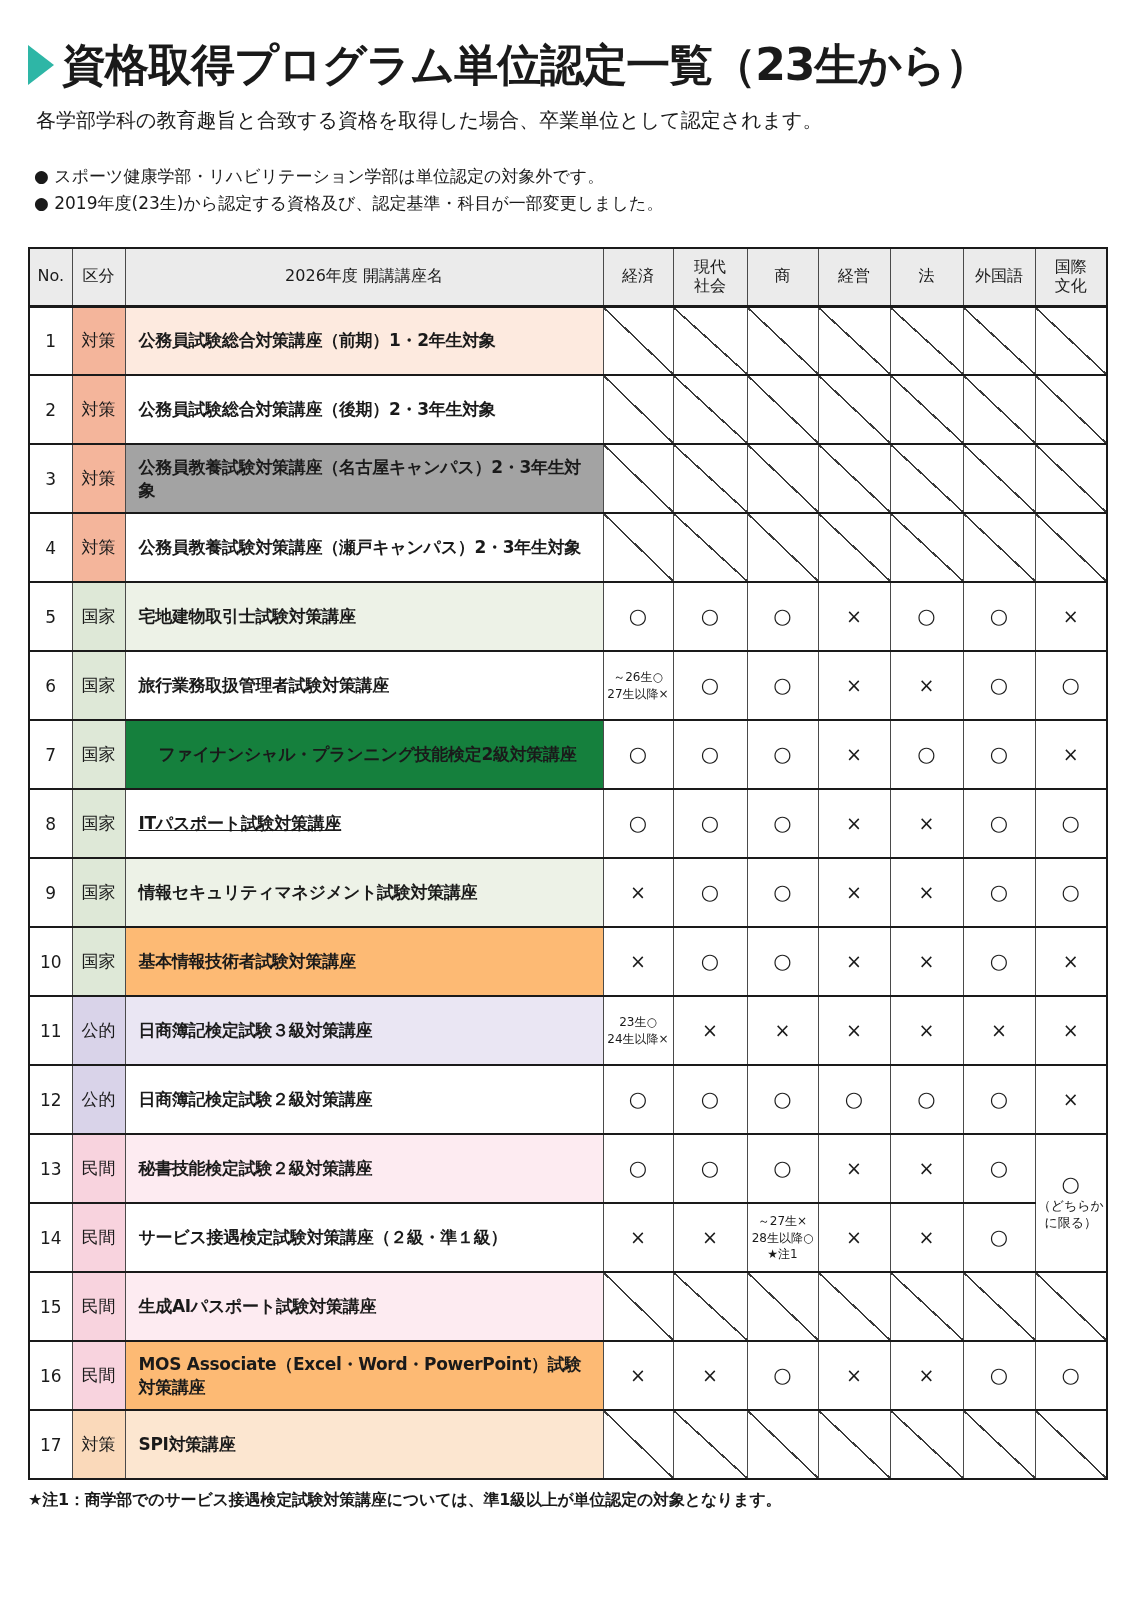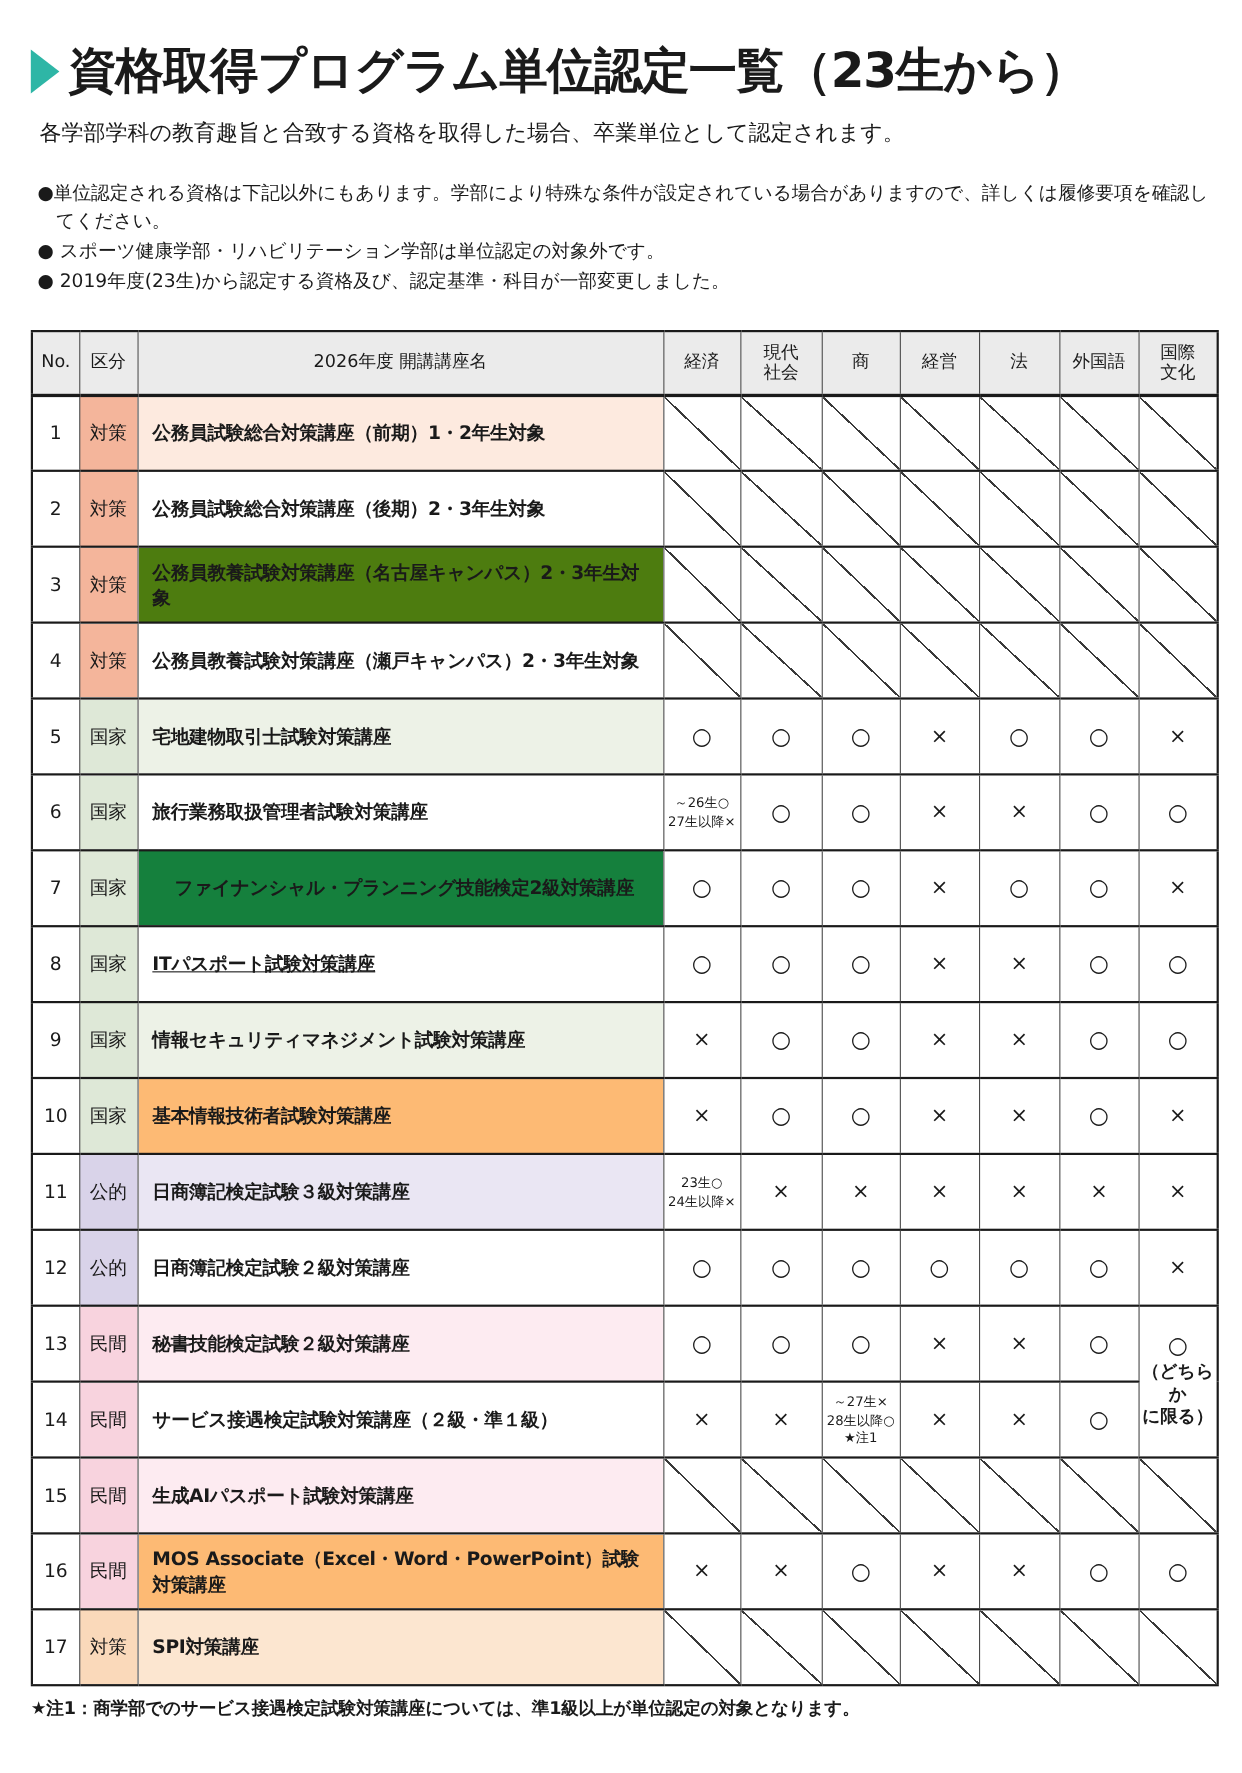--- a/index.html
+++ b/index.html
@@ -46,21 +46,21 @@
   td.cell-no{text-align:center;vertical-align:middle;font-size:17px;}
   td.cell-cat{text-align:center;vertical-align:middle;font-size:17px;font-weight:500;}
   td.cell-course{
     text-align:left;vertical-align:middle;font-size:17px;font-weight:700;
     padding:0 6px 0 13px;letter-spacing:-0.3px;
   }
   td.mark-cell{text-align:center;vertical-align:middle;background:#fff;}
   .mark-circle{font-size:21px;font-weight:400;line-height:1;}
   .mark-cross{font-size:19px;font-weight:400;line-height:1;}
   .small-lines{font-size:12px;line-height:1.35;font-weight:500;}
-  .note-small{font-size:16px;line-height:1.3;font-weight:700;margin-top:3px;}
+  .note-small{font-size:13px;line-height:1.3;font-weight:400;margin-top:3px;}
   td.diag{
     background-image:linear-gradient(to right top,
       transparent calc(50% - 0.8px),#3a3a3a calc(50% - 0.8px),
       #3a3a3a calc(50% + 0.8px),transparent calc(50% + 0.8px));
     background-repeat:no-repeat;
   }
 
   
   .footnote{margin:10px 0 0 0;font-size:16px;font-weight:700;letter-spacing:-0.2px;}
 </style>
@@ -70,21 +70,20 @@
 <div class="page">
 
   <div class="title-row">
     <span class="title-arrow" style="border-left-color: rgb(46, 182, 166);"></span>
     <h1 class="page-title">資格取得プログラム単位認定一覧（23生から）</h1>
   </div>
 
   <p class="subtitle">各学部学科の教育趣旨と合致する資格を取得した場合、卒業単位として認定されます。</p>
 
   <ul class="notes">
-      <li>●単位認定される資格は下記以外にもあります。学部により特殊な条件が設定されている場合がありますので、詳しくは履修要項を確認してください。</li>
       <li>● スポーツ健康学部・リハビリテーション学部は単位認定の対象外です。</li>
       <li>● 2019年度(23生)から認定する資格及び、認定基準・科目が一部変更しました。</li>
     </ul>
 
   <table class="credit-table">
     <colgroup>
         <col style="width: 43px;">
         <col style="width: 53px;">
         <col style="width: 478px;">
         <col style="width: 70px;">
@@ -130,21 +129,21 @@
           <td class="diag"></td>
           <td class="diag"></td>
           <td class="diag"></td>
           <td class="diag"></td>
           <td class="diag"></td>
           <td class="diag"></td>
         </tr>
         <tr>
           <td class="cell-no">3</td>
           <td class="cell-cat" style="background: rgb(244, 181, 155);">対策</td>
-          <td class="cell-course" style="background: #4d7c0f;">公務員教養試験対策講座（名古屋キャンパス）2・3年生対象</td>
+          <td class="cell-course" style="background: #a3a3a3;">公務員教養試験対策講座（名古屋キャンパス）2・3年生対象</td>
           <td class="diag"></td>
           <td class="diag"></td>
           <td class="diag"></td>
           <td class="diag"></td>
           <td class="diag"></td>
           <td class="diag"></td>
           <td class="diag"></td>
         </tr>
         <tr>
           <td class="cell-no">4</td>

